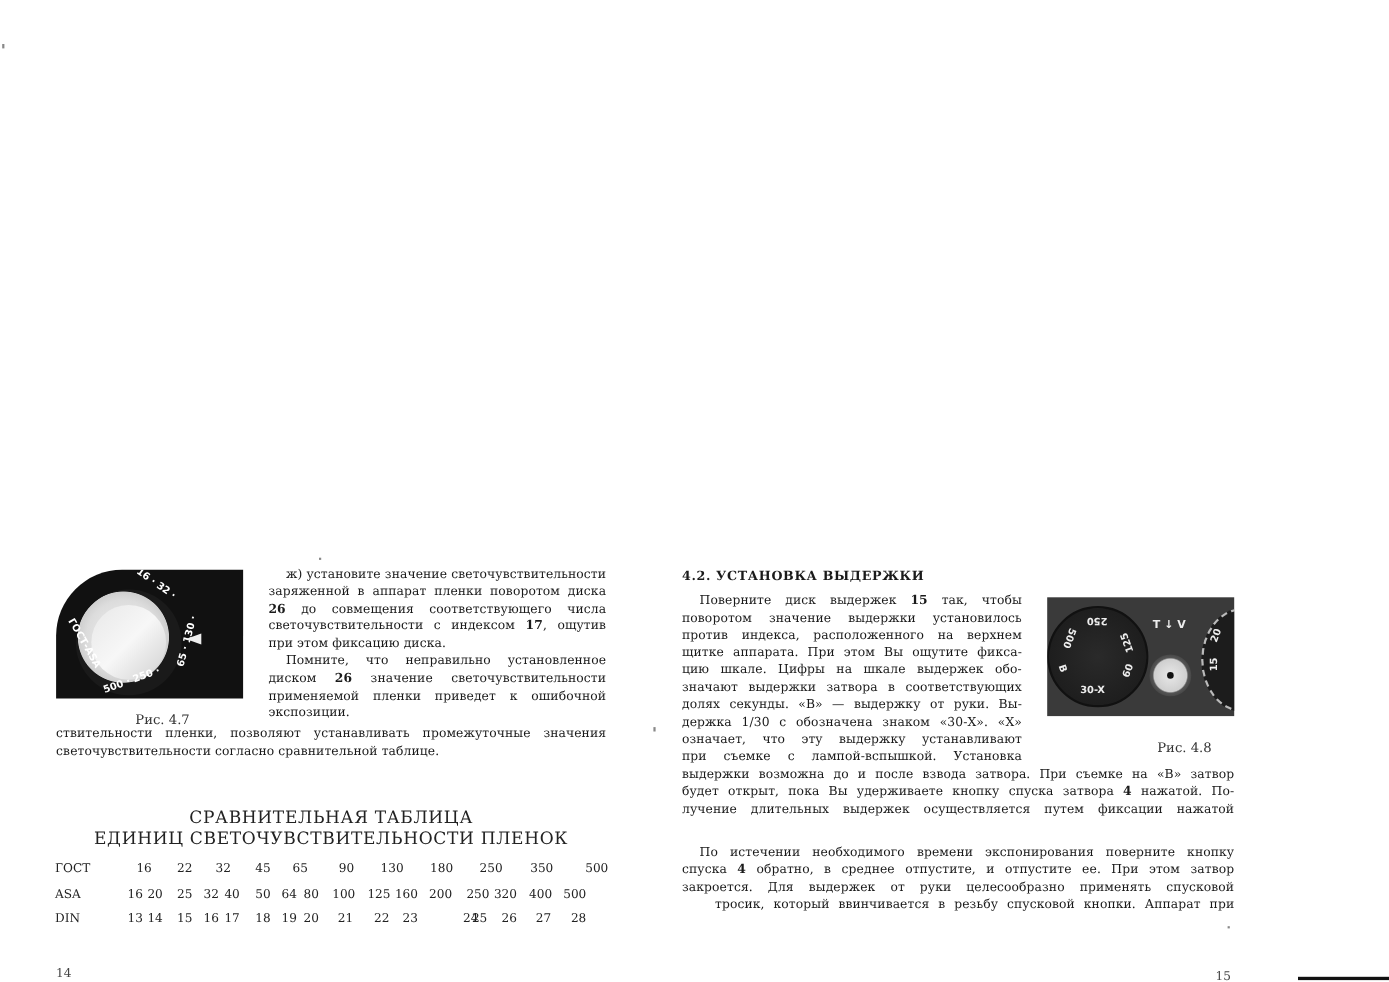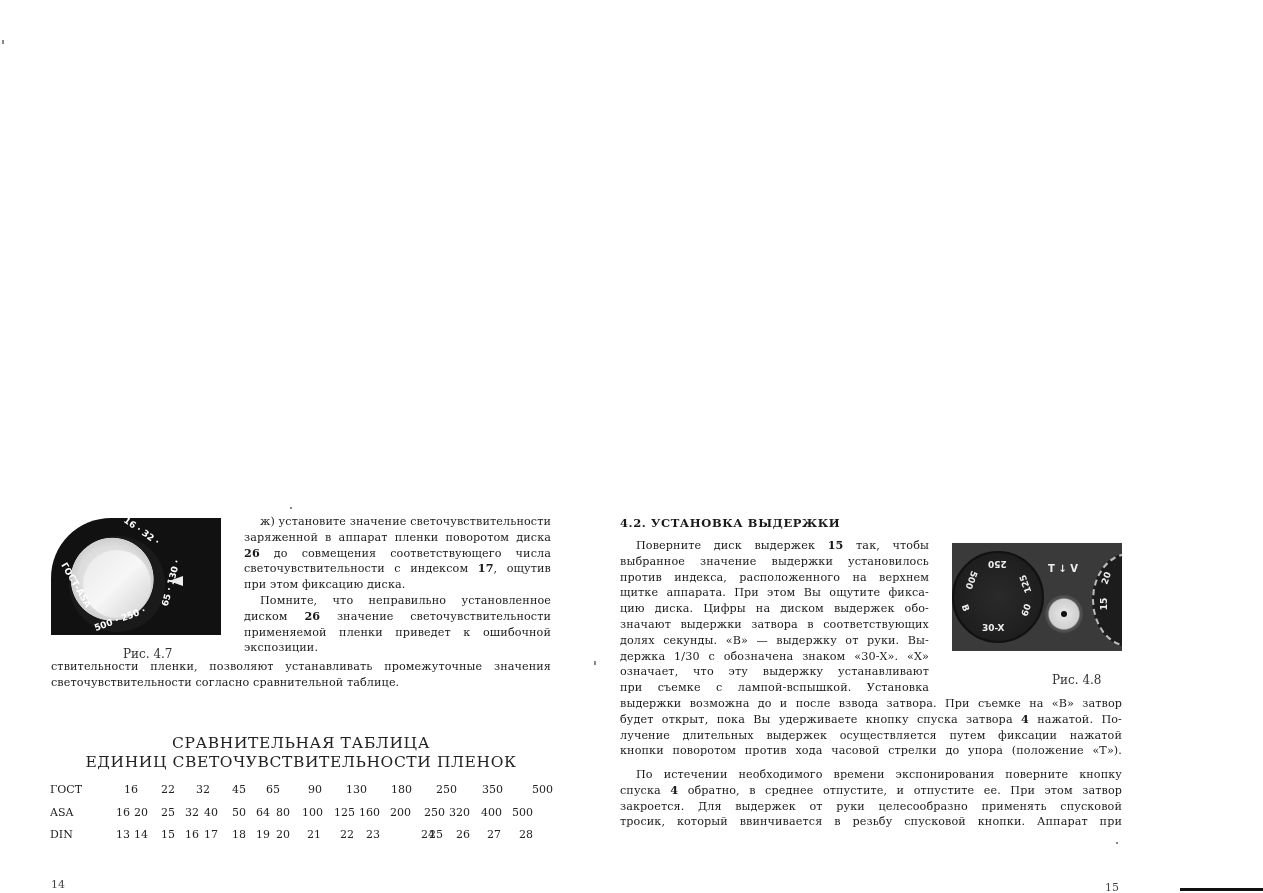--- a/index.html
+++ b/index.html
@@ -180,40 +180,39 @@
     </div>
     <div class="right-wheel">
       <span class="dial48-label" style="left:6px;top:18px;transform:rotate(-70deg);">20</span>
       <span class="dial48-label" style="left:4px;top:44px;transform:rotate(-90deg);">15</span>
     </div>
   </div>
   <div class="caption" style="left:1052px;top:673px;">Рис. 4.8</div>
 
   <div class="para" style="left:620px;top:538px;width:309px;">
     <p class="indent" style="text-align-last:justify;"><span>Поверните диск выдержек </span><b>15</b><span> так, чтобы</span></p>
-    <p style="text-align-last:justify;">выбранное значение выдержки установилось</p>
+    <p style="text-align-last:justify;">поворотом значение выдержки установилось</p>
     <p style="text-align-last:justify;">против индекса, расположенного на верхнем</p>
     <p style="text-align-last:justify;">щитке аппарата. При этом Вы ощутите фикса-</p>
-    <p style="text-align-last:justify;">цию диска. Цифры на диском выдержек обо-</p>
+    <p style="text-align-last:justify;">цию шкале. Цифры на шкале выдержек обо-</p>
     <p style="text-align-last:justify;">значают выдержки затвора в соответствующих</p>
     <p style="text-align-last:justify;">долях секунды. «В» — выдержку от руки. Вы-</p>
     <p style="text-align-last:justify;">держка 1/30 с обозначена знаком «30-X». «X»</p>
     <p style="text-align-last:justify;">означает, что эту выдержку устанавливают</p>
     <p style="text-align-last:justify;">при съемке с лампой-вспышкой. Установка</p>
   </div>
 
   <div class="para" style="left:620px;top:696px;width:502px;">
     <p style="text-align-last:justify;">выдержки возможна до и после взвода затвора. При съемке на «В» затвор</p>
     <p style="text-align-last:justify;"><span>будет открыт, пока Вы удерживаете кнопку спуска затвора </span><b>4</b><span> нажатой. По-</span></p>
     <p style="text-align-last:justify;">лучение длительных выдержек осуществляется путем фиксации нажатой</p>
-    <p style="text-align-last:justify;">кнопки поворотом против хода часовой стрелки до упора (положение «Т»).</p>
   </div>
 
   <div class="para" style="left:620px;top:767px;width:502px;">
     <p class="indent" style="text-align-last:justify;">По истечении необходимого времени экспонирования поверните кнопку</p>
     <p style="text-align-last:justify;"><span>спуска </span><b>4</b><span> обратно, в среднее отпустите, и отпустите ее. При этом затвор</span></p>
     <p style="text-align-last:justify;">закроется. Для выдержек от руки целесообразно применять спусковой</p>
-    <p style="text-align-last:justify;">тросик, который ввинчивается в резьбу спусковой кнопки. Аппарат при</p>
+    <p style="text-align-last:justify;margin-left:30px;">тросик, который ввинчивается в резьбу спусковой кнопки. Аппарат при</p>
   </div>
 
   <div class="pagenum" style="left:1105px;top:881px;">15</div>
   <div class="corner-rule"></div>
 </div>
 
 </body></html>

